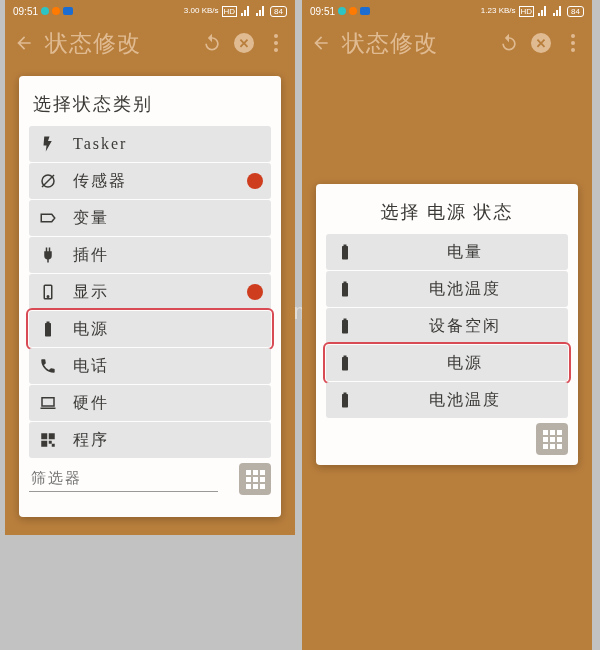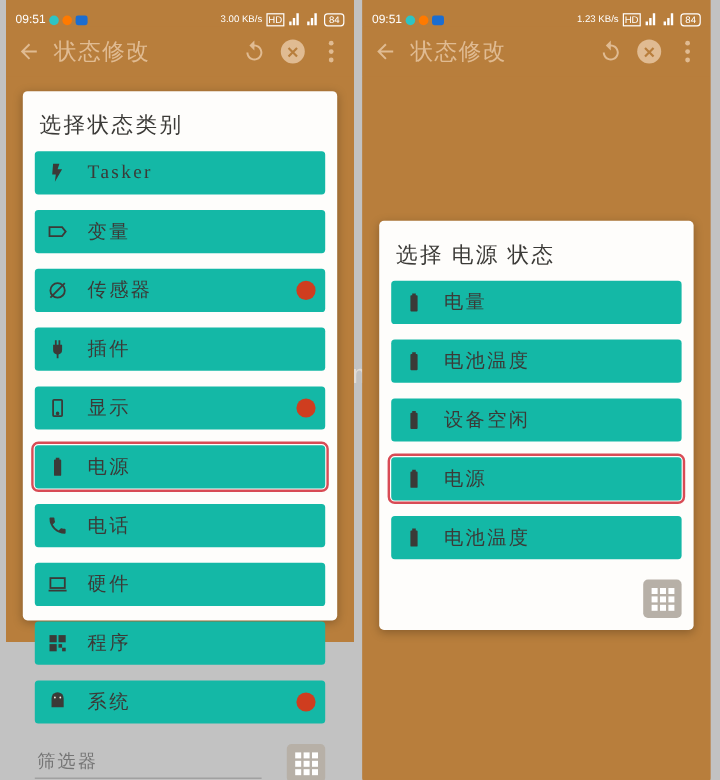--- a/index.html
+++ b/index.html
@@ -15,42 +15,42 @@
     width: 290px;
     background: #b87e3c;
     top: 0;
   }
   .phone.left { left: 5px; }
   .phone.right { left: 302px; }
   .status-bar {
     height: 22px;
     display: flex;
     justify-content: space-between;
-    align-items: flex-end;
+    align-items: center;
     padding: 0 8px;
     color: #fff;
     font-size: 10px;
     background: #b87e3c;
     font-family: sans-serif;
   }
   .status-left, .status-right { display:flex; align-items:center; gap:3px; }
   .status-right .net-speed { font-size:8px; line-height:8px; text-align:right; }
   .status-dot { width:8px;height:8px;border-radius:50%; }
   .app-bar {
     height: 42px;
     display:flex;
     align-items:center;
     padding: 0 8px;
     gap: 10px;
     background:#b87e3c;
   }
   .app-bar .title {
     flex:1;
     color:#e0bb92;
-    font-size:19px;
+    font-size:23px;
     font-family:"Kaiti","STKaiti",cursive;
     letter-spacing:1px;
   }
   .iconbtn { width:22px;height:22px; display:flex;align-items:center;justify-content:center; color:#eee; }
   .iconbtn svg { width:20px;height:20px; }
   .circle-x { width:20px;height:20px;border-radius:50%;background:#e0bb92;display:flex;align-items:center;justify-content:center;color:#b87e3c;font-weight:bold;font-size:13px;font-family:sans-serif; }
   .dots { display:flex;flex-direction:column;gap:3px; }
   .dots span{width:4px;height:4px;border-radius:50%;background:#e0bb92;}
   .body-area {
     background:#b87e3c;
@@ -65,24 +65,24 @@
   .card-title {
     font-size:18px;
     color:#3b3a37;
     letter-spacing:2px;
     padding:6px 4px 10px 4px;
     font-family:"Kaiti","STKaiti",cursive;
   }
   .list-item {
     display:flex;
     align-items:center;
-    background:#14b8a6;
+    background:#e5e5e5;
     border-radius:3px;
     padding:7px 8px;
-    margin-bottom:13px;
+    margin-bottom:1px;
     position:relative;
     min-height:30px;
   }
   .list-item.highlight {
     outline:2px solid #d84b55;
     outline-offset:1px;
   }
   .li-icon {
     width:22px;height:22px;
     display:flex;align-items:center;justify-content:center;
@@ -136,21 +136,21 @@
     font-family:sans-serif;
     letter-spacing:1px;
     opacity:0.8;
     pointer-events:none;
     white-space:nowrap;
   }
   .status-ico { width:12px;height:12px; }
   .phone.left .card { height: 441px; }
   .phone.right { height: 650px; }
   .phone.right .body-area { padding-top: 120px; min-height: 585px; }
-  .phone.right .card { min-height: 280px; }
+  .phone.right .card { min-height: 280px; text-align: center; }
 </style>
 </head>
 <body>
 
 <div class="watermark">pHome.N</div>
 
 <div class="phone left">
   <div class="status-bar">
     <div class="status-left">
       <span>09:51</span>
@@ -201,34 +201,34 @@
             <span class="li-icon">
               <svg viewBox="0 0 24 24" fill="currentColor">
                 <path d="M7 2l-1 12h4l-1 8 8-14h-5l2-6z"></path>
               </svg>
             </span>
             <span class="li-label">Tasker</span>
           </div>
           <div class="list-item">
             <span class="li-icon">
               <svg viewBox="0 0 24 24" fill="none" stroke="currentColor" stroke-width="2">
-                <path d="M3 7h14l4 5-4 5H3z"></path>
-              </svg>
-            </span>
-            <span class="li-label">变量</span>
-          </div>
-          <div class="list-item">
-            <span class="li-icon">
-              <svg viewBox="0 0 24 24" fill="none" stroke="currentColor" stroke-width="2">
                 <circle cx="12" cy="12" r="8"></circle>
                 <line x1="4" y1="20" x2="20" y2="4"></line>
               </svg>
             </span>
             <span class="li-label">传感器</span>
             <span class="badge"></span>
+          </div>
+          <div class="list-item">
+            <span class="li-icon">
+              <svg viewBox="0 0 24 24" fill="none" stroke="currentColor" stroke-width="2">
+                <path d="M3 7h14l4 5-4 5H3z"></path>
+              </svg>
+            </span>
+            <span class="li-label">变量</span>
           </div>
           <div class="list-item">
             <span class="li-icon">
               <svg viewBox="0 0 24 24" fill="currentColor">
                 <path d="M9 2v5H7v6a5 5 0 0 0 4 4.9V22h2v-4.1A5 5 0 0 0 17 13V7h-2V2h-2v5h-2V2z"></path>
               </svg>
             </span>
             <span class="li-label">插件</span>
           </div>
           <div class="list-item">
@@ -270,31 +270,20 @@
             <span class="li-icon">
               <svg viewBox="0 0 24 24" fill="currentColor">
                 <rect x="3" y="3" width="8" height="8"></rect>
                 <rect x="13" y="3" width="8" height="8"></rect>
                 <rect x="3" y="13" width="8" height="8"></rect>
                 <rect x="13" y="13" width="4" height="4"></rect>
                 <rect x="17" y="17" width="4" height="4"></rect>
               </svg>
             </span>
             <span class="li-label">程序</span>
-          </div>
-          <div class="list-item">
-            <span class="li-icon">
-              <svg viewBox="0 0 24 24" fill="currentColor">
-                <path d="M6 8a6 6 0 0 1 12 0v9H6zM8 5l-1-2M16 5l1-2" stroke="currentColor" stroke-width="1.5" fill="currentColor"></path>
-                <circle cx="9" cy="7" r="1" fill="#f5e7d6"></circle>
-                <circle cx="15" cy="7" r="1" fill="#f5e7d6"></circle>
-              </svg>
-            </span>
-            <span class="li-label">系统</span>
-            <span class="badge"></span>
           </div>
         </div>
       <div class="filter-row">
         <input class="filter-input" placeholder="筛选器" style="">
         <div class="grid-btn">
           <div class="g">
               <span></span>
               <span></span>
               <span></span>
               <span></span>

